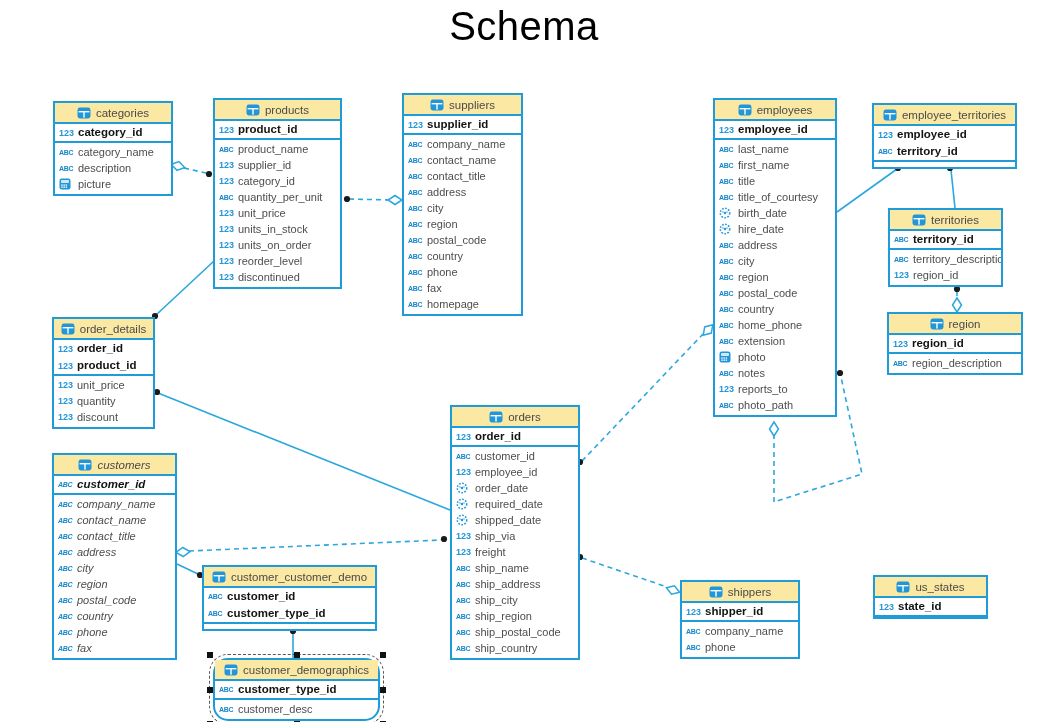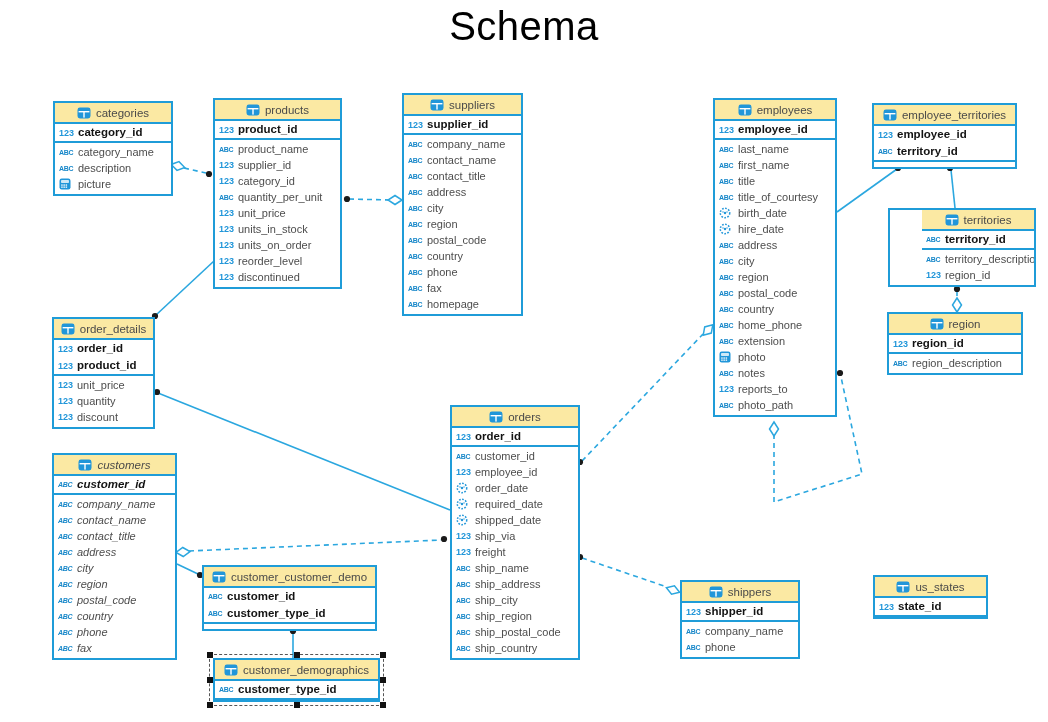--- a/index.html
+++ b/index.html
@@ -19,21 +19,21 @@
   .pksec{border-bottom:2px solid #1F9CD8;}
   .pksec .row{height:17px;font-weight:700;color:#131313;font-size:11.5px;}
   .fsec{padding:1px 0 2px 0;min-height:2px;}
   .row{height:16px;display:flex;align-items:center;gap:3px;padding:0 4px;font-size:11px;
        color:#4d4d4d;white-space:nowrap;overflow:hidden;}
   .ticon{width:16px;flex:0 0 16px;display:inline-flex;align-items:center;justify-content:flex-start;}
   .ticon-table{display:inline-flex;align-items:center;}
   .t-abc{font-size:7px;font-weight:700;color:#1787C9;letter-spacing:-0.3px;}
   .t-123{font-size:9px;font-weight:700;color:#2196D9;}
   .fname{line-height:1;}
-  .table.selected{outline:1.5px dashed #555;outline-offset:3px;}
+  .table.selected{outline:1.5px dashed #555;outline-offset:3px;border-radius:15px;}
   .handle{position:absolute;width:6px;height:6px;background:#111;z-index:4;}
 </style>
 </head>
 <body>
 
 <div id="canvas">
   <h1 id="title">Schema</h1>
   <svg id="rel-layer" viewBox="0 0 1048 722" xmlns="http://www.w3.org/2000/svg">
       <g>
         <polyline points="184,168 206,173" class="rel dashed"></polyline>
@@ -391,21 +391,21 @@
           <span class="ticon t-123">123</span>
           <span class="fname">employee_id</span>
         </div>
         <div class="row">
           <span class="ticon t-abc">ABC</span>
           <span class="fname">territory_id</span>
         </div>
       </div>
     <div class="fsec"></div>
   </div>
-    <div class="table" style="left: 888px; top: 208px; width: 148px; padding-left: 32px;">
+    <div class="table" style="left: 888px; top: 208px; width: 115px;">
     <div class="thead">
       <span class="ticon-table">
           <svg width="14" height="12" viewBox="0 0 14 12">
             <rect x="0.5" y="0.5" width="13" height="11" rx="2.4" fill="#2196D9"></rect>
             <rect x="1.6" y="4" width="10.8" height="1.4" fill="#fff"></rect>
             <rect x="6.3" y="4" width="1.4" height="6.6" fill="#fff"></rect>
           </svg>
         </span>
       <span class="tname">territories</span>
     </div>
@@ -672,20 +672,26 @@
           </svg>
         </span>
       <span class="tname">customer_demographics</span>
     </div>
     <div class="pksec">
         <div class="row">
           <span class="ticon t-abc">ABC</span>
           <span class="fname">customer_type_id</span>
         </div>
       </div>
+    <div class="fsec">
+        <div class="row">
+          <span class="ticon t-abc">ABC</span>
+          <span class="fname">customer_desc</span>
+        </div>
+      </div>
   <div class="handle" style="left: -8px; top: -8px;"></div>
       <div class="handle" style="left: calc(50% - 3px); top: -8px;"></div>
       <div class="handle" style="left: calc(100% + 2px); top: -8px;"></div>
       <div class="handle" style="left: -8px; top: calc(50% - 3px);"></div>
       <div class="handle" style="left: calc(100% + 2px); top: calc(50% - 3px);"></div>
       <div class="handle" style="left: -8px; top: calc(100% + 2px);"></div>
       <div class="handle" style="left: calc(50% - 3px); top: calc(100% + 2px);"></div>
       <div class="handle" style="left: calc(100% + 2px); top: calc(100% + 2px);"></div>
     </div>
     <div class="table" style="left: 680px; top: 580px; width: 120px;">

